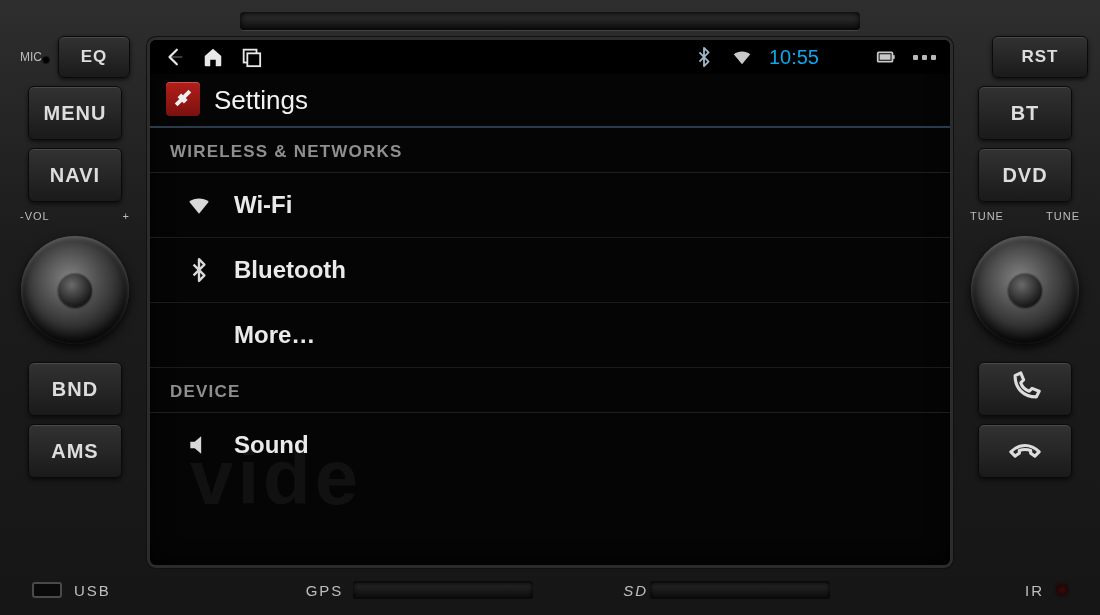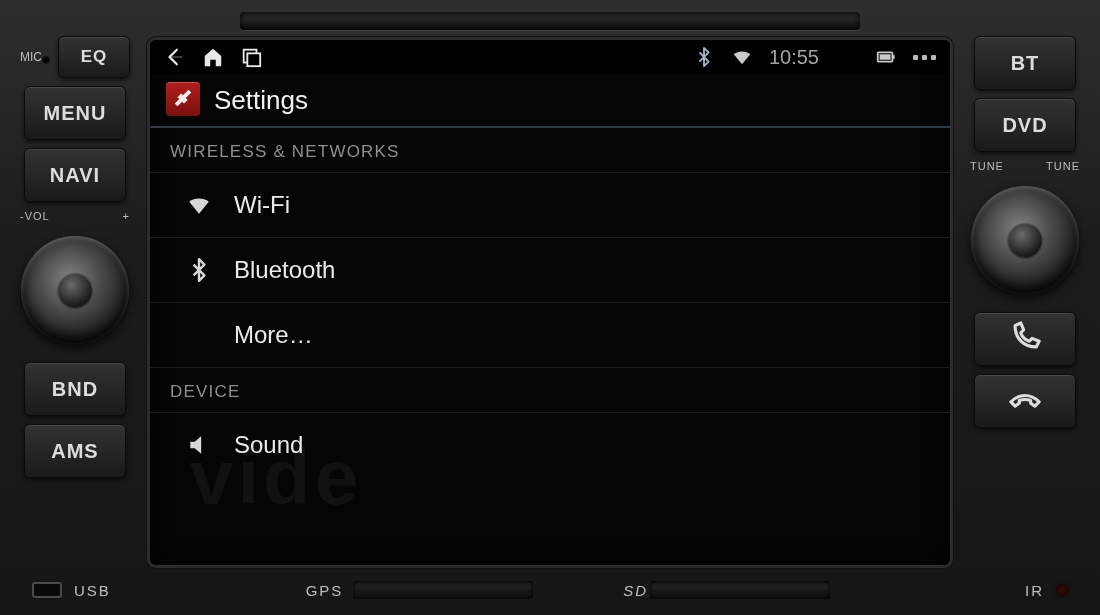--- a/index.html
+++ b/index.html
@@ -14,21 +14,21 @@
     margin: 2px auto 6px auto;
     width: 620px; height: 18px;
     background: linear-gradient(180deg,#3a3a3a,#0a0a0a);
     border-radius: 4px;
     box-shadow: inset 0 2px 6px #000, 0 1px 0 #444;
   }
   .mid { flex: 1 1 auto; display: flex; gap: 8px; }
   .col { width: 126px; display: flex; flex-direction: column; gap: 8px; align-items: center; }
   .col.right { align-items: center; }
   .pbtn {
-    width: 102px; height: 54px;
+    width: 94px; height: 54px;
     background: linear-gradient(180deg,#323232,#1a1a1a);
     border: 1px solid #0a0a0a;
     border-radius: 6px;
     color: #ddd; font-size: 20px; font-weight: 600;
     display: flex; align-items: center; justify-content: center;
     box-shadow: inset 0 1px 0 #4a4a4a, 0 2px 4px rgba(0,0,0,.6);
     letter-spacing: 1px;
   }
   .pbtn.small { width: 96px; height: 42px; font-size: 17px; }
   .pbtn.icon svg { width: 34px; height: 34px; stroke: #ddd; fill: none; stroke-width: 2.2; }
@@ -49,21 +49,21 @@
   .screen {
     width: 100%; height: 100%;
     background: #050505;
     border-radius: 6px;
     box-shadow: inset 0 0 22px rgba(0,0,0,.9), 0 0 0 3px #2c2c2c, 0 0 0 4px #111;
     overflow: hidden; display:flex; flex-direction:column;
     position: relative;
   }
   .statusbar {
     height: 34px; background: #000; display:flex; align-items:center;
-    color:#a3a3a3; padding: 0 14px; font-size: 18px;
+    color:#0ea5e9; padding: 0 14px; font-size: 18px;
     gap: 16px;
   }
   .statusbar .grow { flex: 1 1 auto; }
   .sicon { display:inline-flex; align-items:center; justify-content:center; }
   .sicon svg { width:22px; height:22px; }
   .tri { display:flex; gap:4px; }
   .tri span { width:5px; height:5px; background:#ffffffb8; border-radius:1px; }
 
   .titlebar {
     display:flex; align-items:flex-end; gap:14px;
@@ -72,21 +72,21 @@
   }
   .appicon {
     width:34px; height:34px; border-radius:4px;
     background: linear-gradient(180deg,#b41e1a,#7a110e);
     display:flex; align-items:center; justify-content:center;
     box-shadow: inset 0 1px 0 rgba(255,255,255,.25);
   }
   .appicon svg { width:22px; height:22px; fill:#eee; }
   .title { color:#f2f2f2; font-size:26px; }
 
-  .list { flex:1 1 auto; overflow:hidden; color:#eaeaea; }
+  .list { flex:1 1 auto; overflow:hidden; color:#eaeaea;font-weight:bold; }
   .section-header {
     color:#8f8f8f; font-size:17px; letter-spacing:1.2px;
     padding: 14px 20px 10px 20px;
     border-bottom: 1px solid #1e1e1e;
     text-transform: uppercase;
   }
   .row {
     display:flex; align-items:center; gap:20px;
     padding: 18px 20px 18px 34px;
     border-bottom: 1px solid #1b1b1b;
@@ -242,20 +242,23 @@
             </span>
             <span>Sound</span>
           </div>
         </div>
 
         <div class="wm a">vide</div>
       </div>
     </div>
 
     <div class="col right">
+      <div class="pbtn small" style="align-self:flex-end;">
+          <span>RST</span>
+        </div>
       <div class="pbtn">
           <span>BT</span>
         </div>
       <div class="pbtn">
           <span>DVD</span>
         </div>
       <div class="siderow">
         <span>TUNE</span>
         <span>TUNE</span>
       </div>

